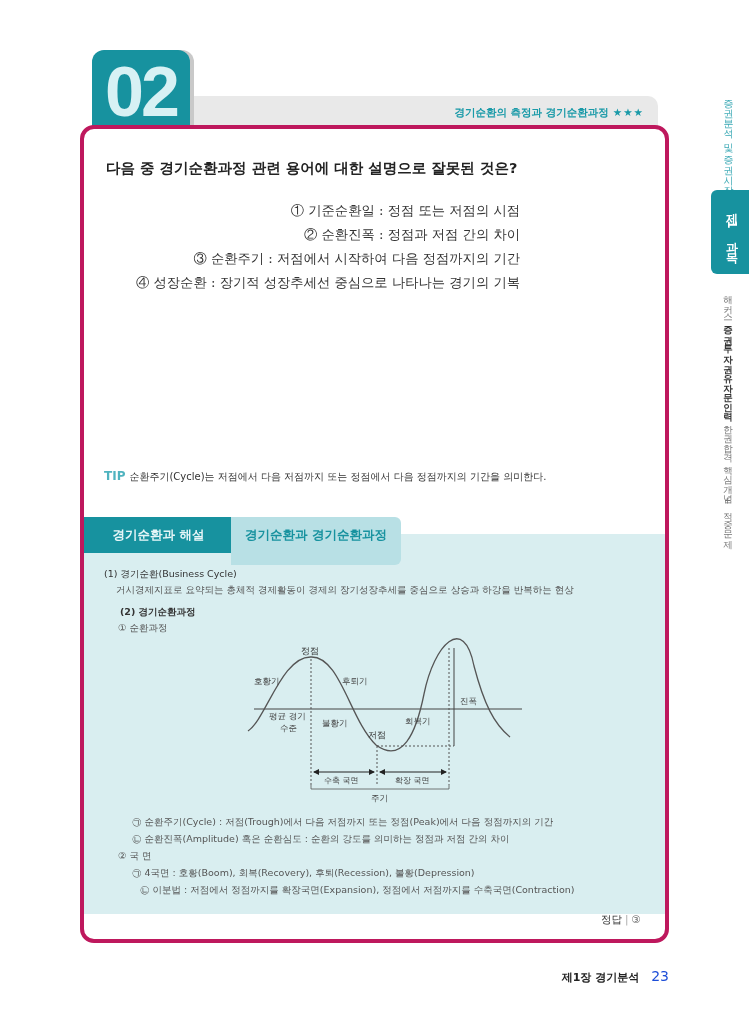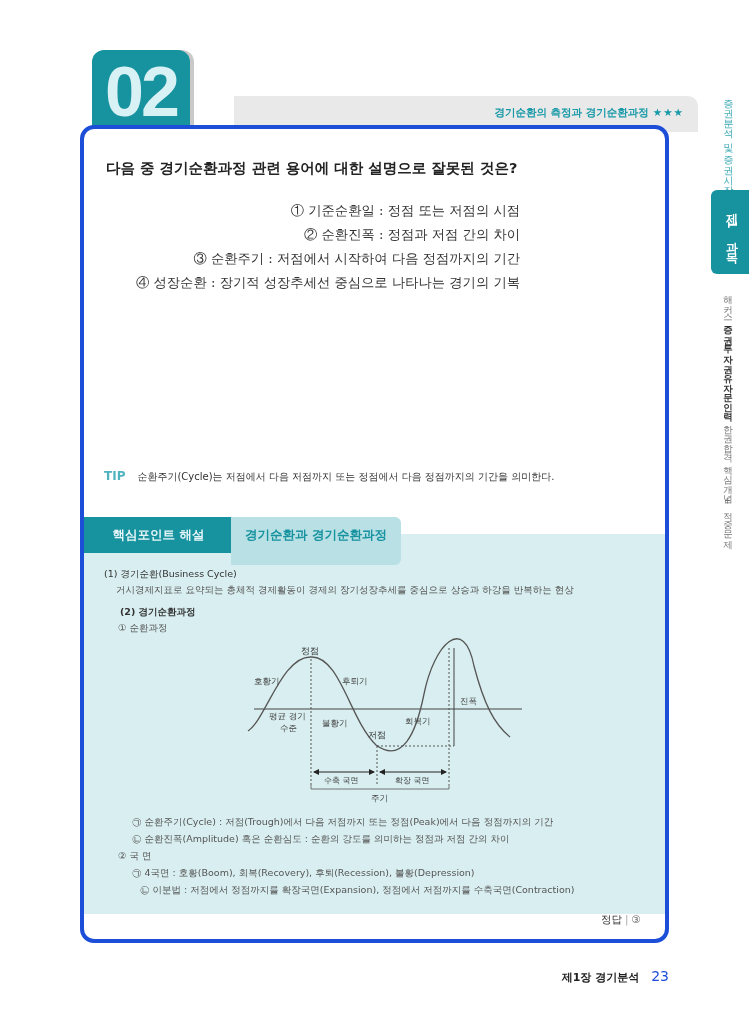--- a/index.html
+++ b/index.html
@@ -9,42 +9,42 @@
   
   .num-badge {
     position: absolute; left: 92px; top: 50px; width: 98px; height: 84px;
     background: #17929f; border-radius: 12px 12px 0 0;
     box-shadow: 4px 0 0 #c9c9c9;
     color: #d7f1f4; font-family: "Liberation Sans", sans-serif; font-weight: bold;
     font-size: 70px; line-height: 84px; text-align: center; letter-spacing: -3px;
   }
   .title-bar {
     position: absolute; left: 194px; top: 96px; width: 464px; height: 36px;
-    background: #e9e9e9; border-radius: 0 10px 0 0; margin-left: 40px;
+    background: #e9e9e9; border-radius: 0 10px 0 0;
   }
   .title-bar .label {
     position: absolute; right: 14px; top: 10px; font-size: 10.5px; font-weight: bold; color: #1a9aa8;
   }
   .title-bar .stars { color: #1a9aa8; margin-left: 4px; letter-spacing: 1px; }
 
   
   .card {
     position: absolute; left: 80px; top: 125px; width: 589px; height: 818px;
-    border: 4px solid #1d4ed8; border-radius: 14px; background: #fff; overflow: hidden;
+    border: 4px solid #be185d; border-radius: 14px; background: #fff; overflow: hidden;
   }
   .question {
     position: absolute; left: 22px; top: 30px; font-size: 14.5px; font-weight: bold; color: #222;
   }
   .options { position: absolute; left: 52px; top: 70px; }
   .options li {
     list-style: none; font-family: "DejaVu Serif", "Liberation Serif", serif;
     font-size: 13.3px; color: #333; height: 24px; line-height: 24px; text-align: right;
   }
   .tip { position: absolute; left: 20px; top: 340px; font-size: 10px; color: #333; }
-  .tip .tip-label { color: #4fb3bf; font-weight: bold; font-size: 12px; margin-right: 12px; }
+  .tip .tip-label { color: #4fb3bf; font-weight: bold; font-size: 12px; margin-right: 4px; }
 
   
   .tabs { position: absolute; left: -10px; top: 388px; height: 38px; display: flex; }
   .tab-main {
     background: #17929f; color: #e6f6f8; font-weight: bold; font-size: 12.5px;
     width: 157px; height: 36px; line-height: 36px; text-align: center; padding-left: 12px;
     border-radius: 6px 0 0 6px;
   }
   .tab-sub {
     background: #b8e0e5; color: #17929f; font-weight: bold; font-size: 12.5px;
@@ -134,21 +134,21 @@
     </svg>
 
     <div class="ex-text" style="left:48px;top:282px;color:#555;">㉠ 순환주기(Cycle) : 저점(Trough)에서 다음 저점까지 또는 정점(Peak)에서 다음 정점까지의 기간</div>
     <div class="ex-text" style="left:48px;top:299px;color:#555;">㉡ 순환진폭(Amplitude) 혹은 순환심도 : 순환의 강도를 의미하는 정점과 저점 간의 차이</div>
     <div class="ex-text" style="left:34px;top:316px;color:#555;">② 국 면</div>
     <div class="ex-text" style="left:48px;top:333px;color:#555;">㉠ 4국면 : 호황(Boom), 회복(Recovery), 후퇴(Recession), 불황(Depression)</div>
     <div class="ex-text" style="left:56px;top:350px;color:#555;">㉡ 이분법 : 저점에서 정점까지를 확장국면(Expansion), 정점에서 저점까지를 수축국면(Contraction)</div>
   </div>
 
   <div class="tabs">
-    <div class="tab-main">핵심포인트 해설</div>
+    <div class="tab-main">경기순환과 해설</div>
     <div class="tab-sub">경기순환과 경기순환과정</div>
   </div>
 
   <div class="answer">
     <span>정답</span><span class="sep">|</span><span class="val">③</span>
   </div>
 </div>
 
 <div class="side-v side-top">증권분석 및 증권시장</div>
 <div class="side-tab">

